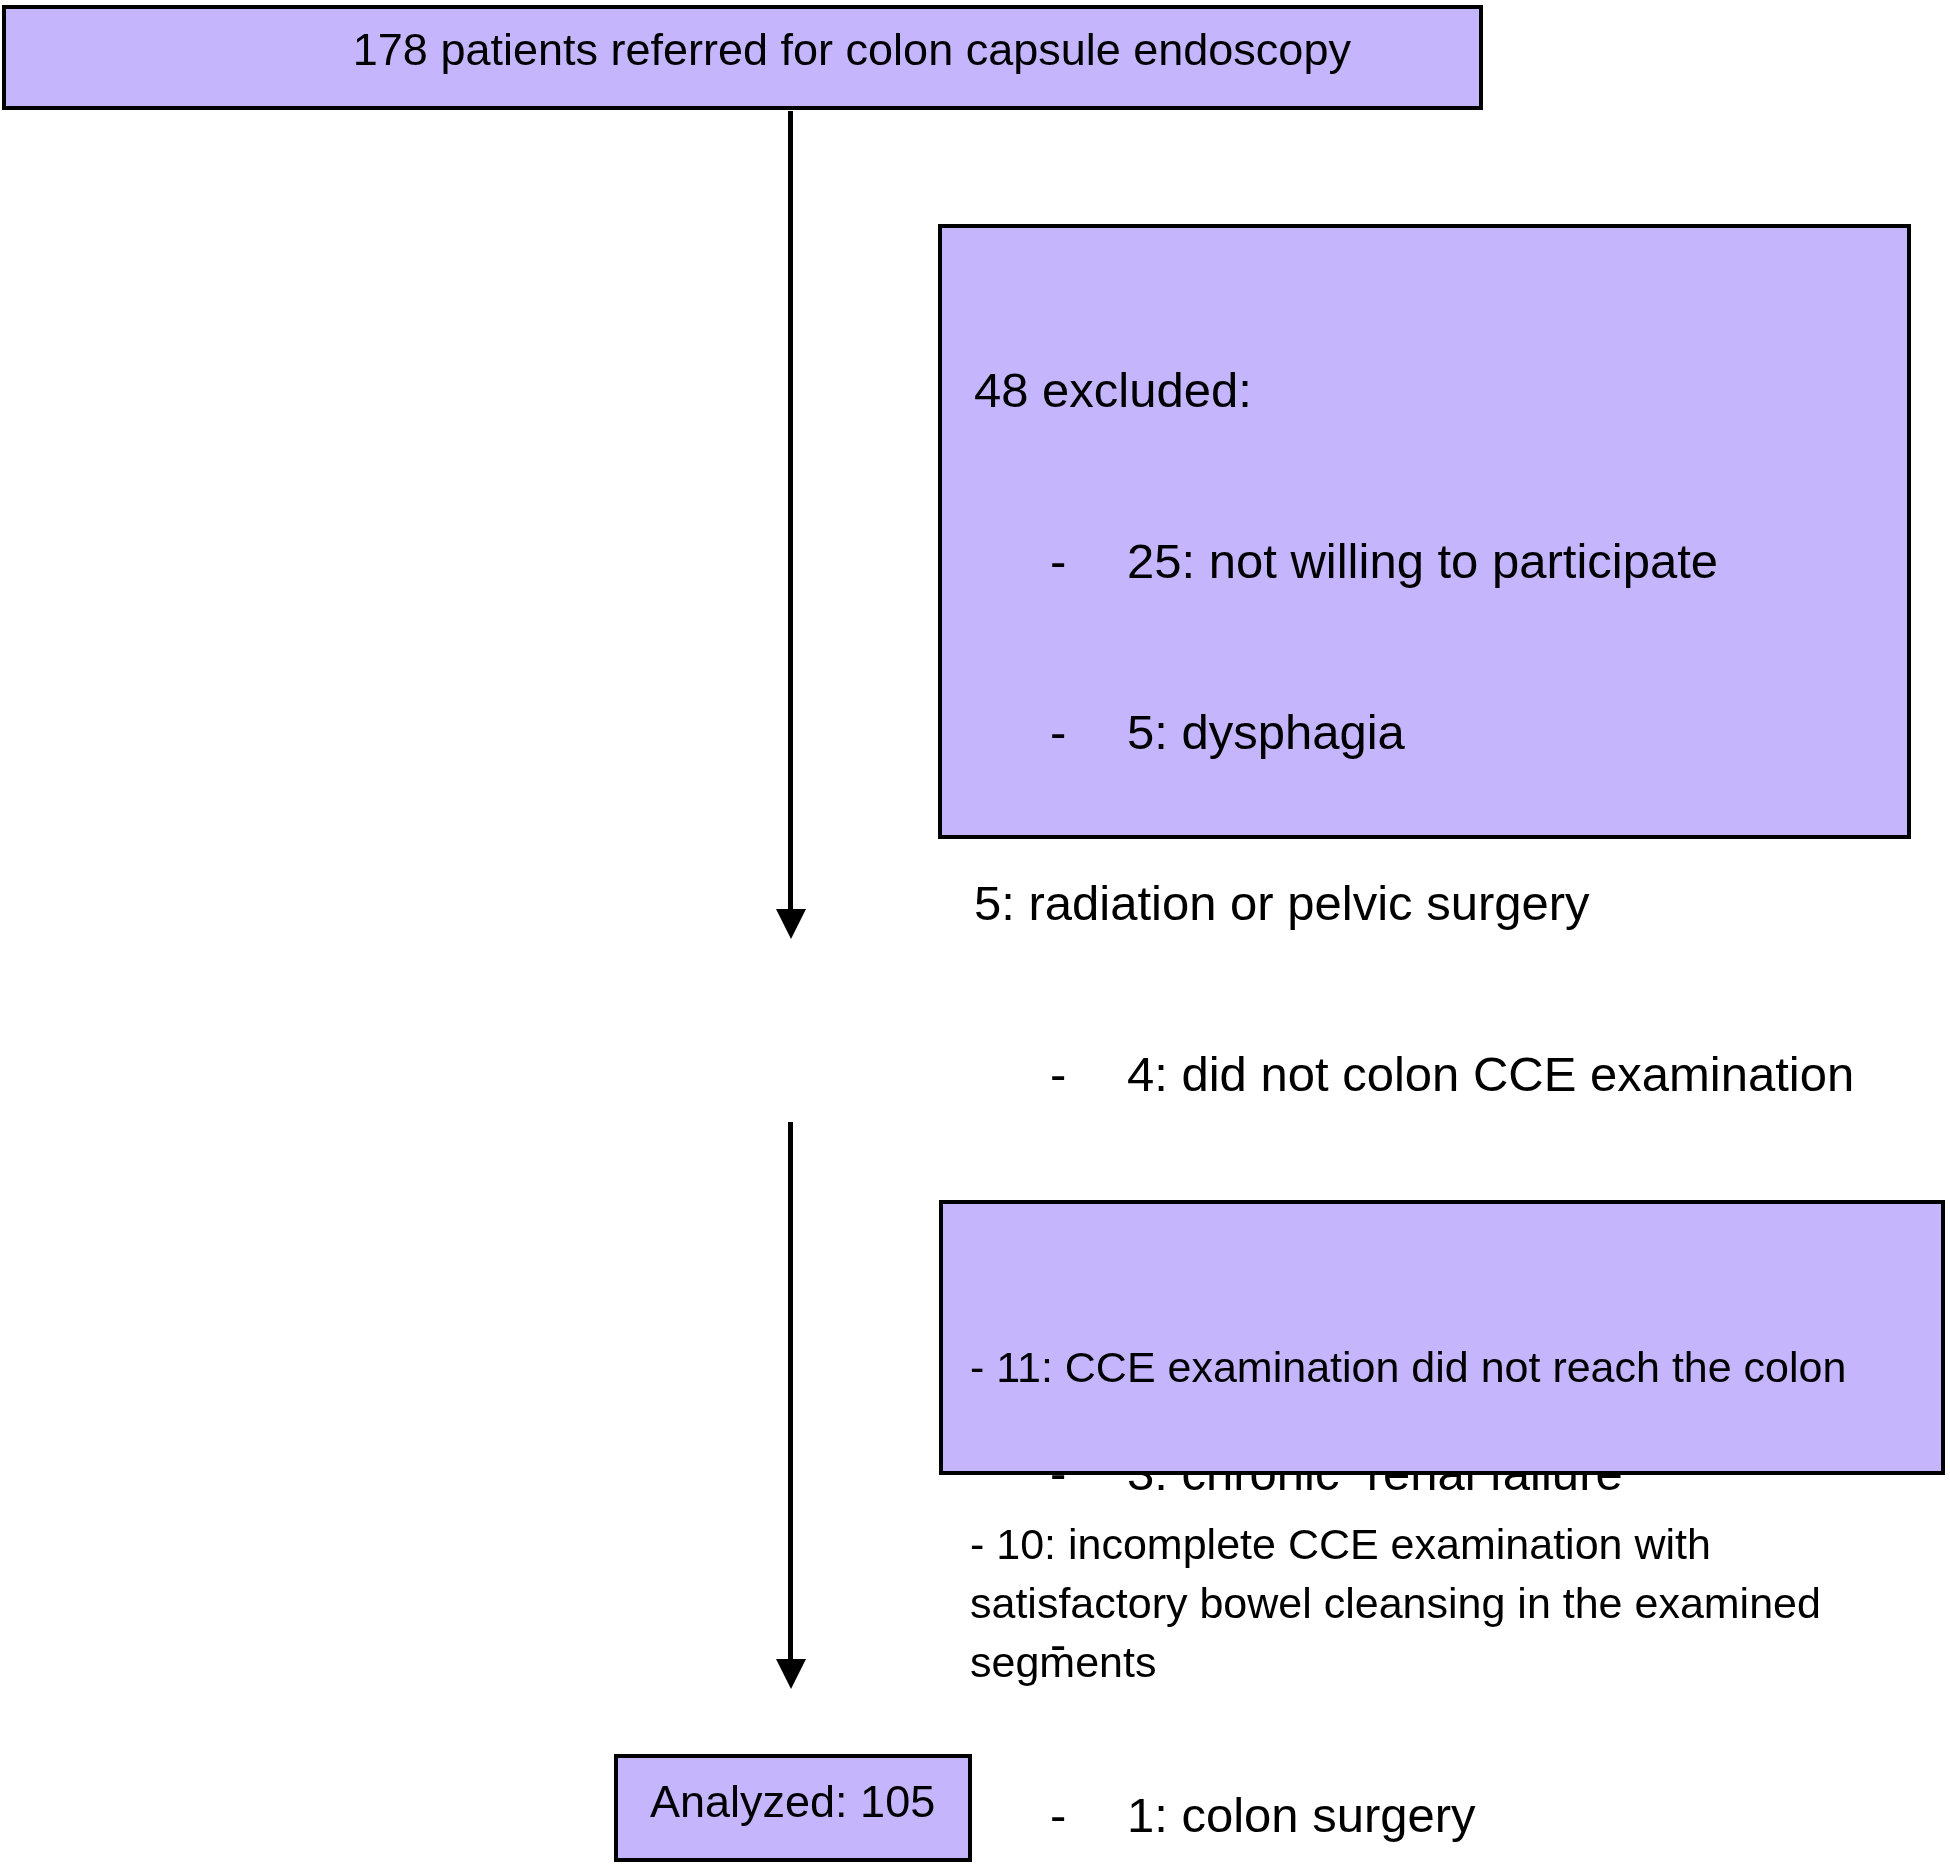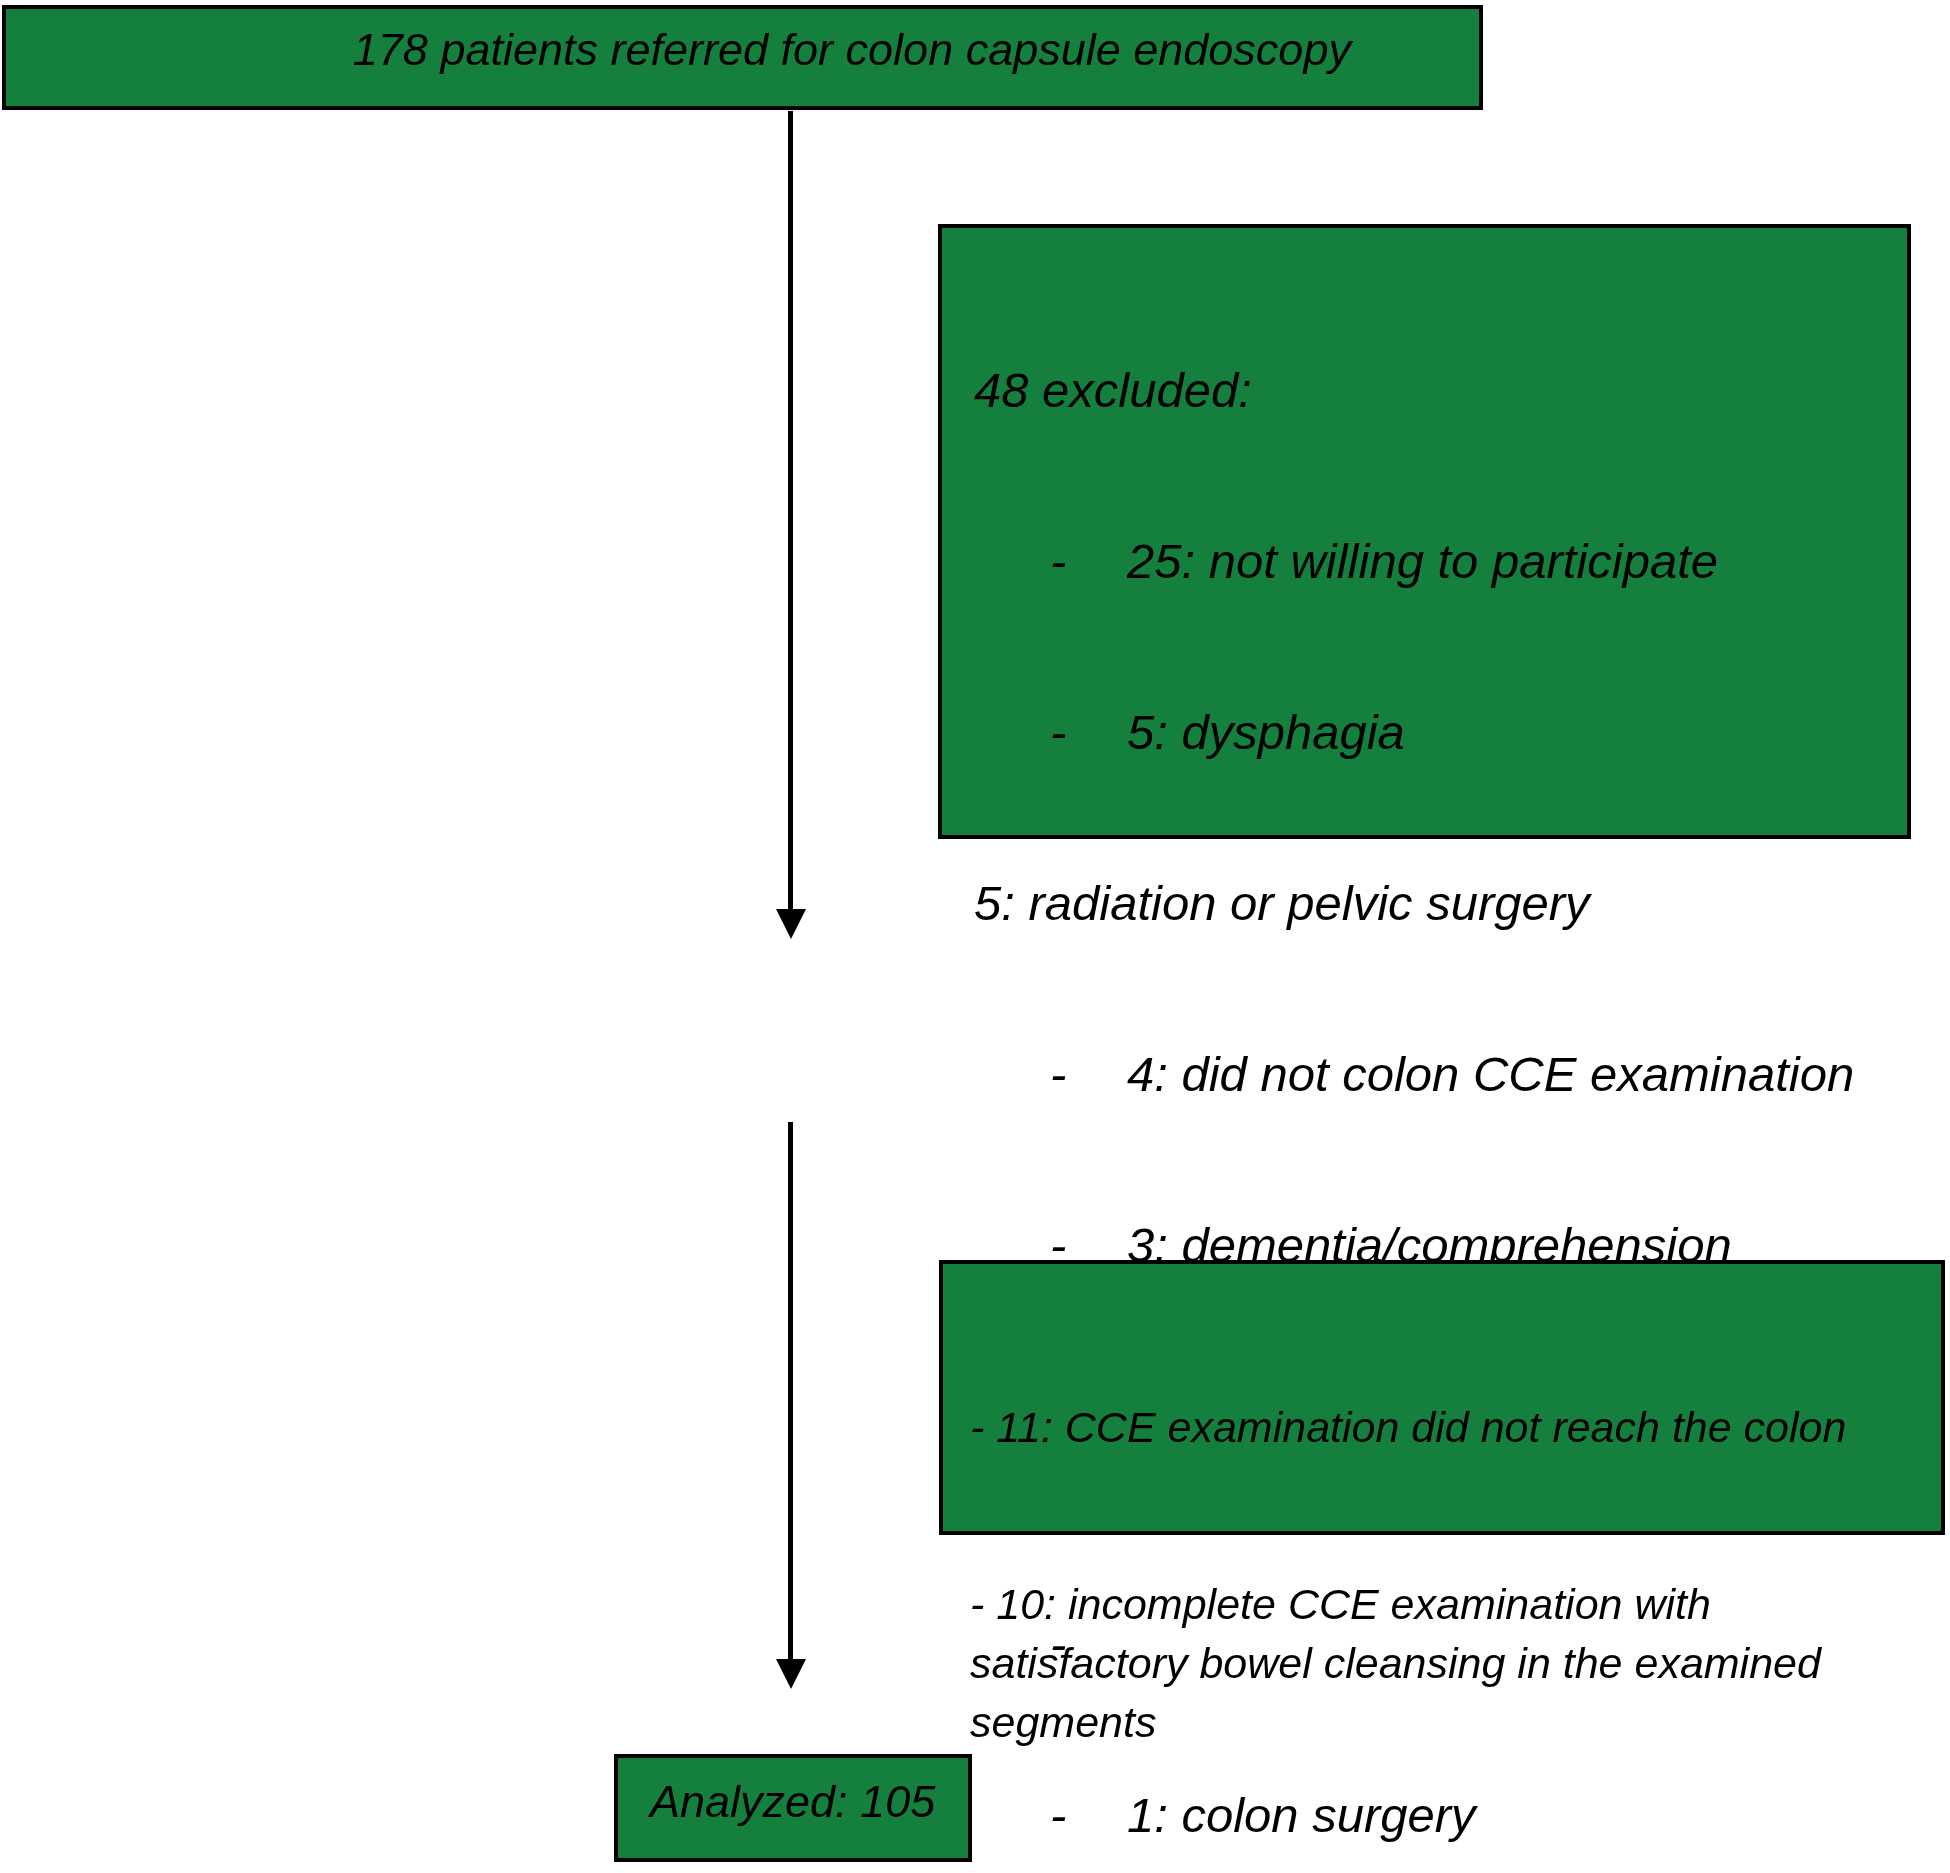--- a/index.html
+++ b/index.html
@@ -8,22 +8,21 @@
     width:1950px;
     height:1874px;
     background:#ffffff;
     font-family:"Liberation Sans", sans-serif;
     color:#000000;
   }
   .box{
     position:absolute;
     box-sizing:border-box;
     border:4.5px solid #000000;
-    background:#15803d;
-    font-style:italic;
+    background:#c4b5fd;
   }
   .label-box{
     display:flex;
     align-items:center;
     font-size:45px;
     line-height:50px;
     white-space:pre-wrap;
   }
   .box-top{
     left:1.8px; top:5.4px; width:1481px; height:105px;
@@ -41,21 +40,21 @@
     padding-bottom:12.6px;
   }
   .box-excluded{
     left:938px; top:224px; width:973px; height:615px;
     padding:20px 23.4px 18px 32px;
     font-size:49px;
     line-height:57px;
     white-space:pre-wrap;
   }
   .box-dropout{
-    left:939px; top:1260px; width:1006px; height:275px;
+    left:939px; top:1200px; width:1006px; height:275px;
     padding:16px 25px 32px 27px;
     font-size:43px;
     line-height:59px;
     white-space:pre-wrap;
   }
   .dash-row{
     display:flex;
     padding-left:76px;
   }
   .dash-bullet{

